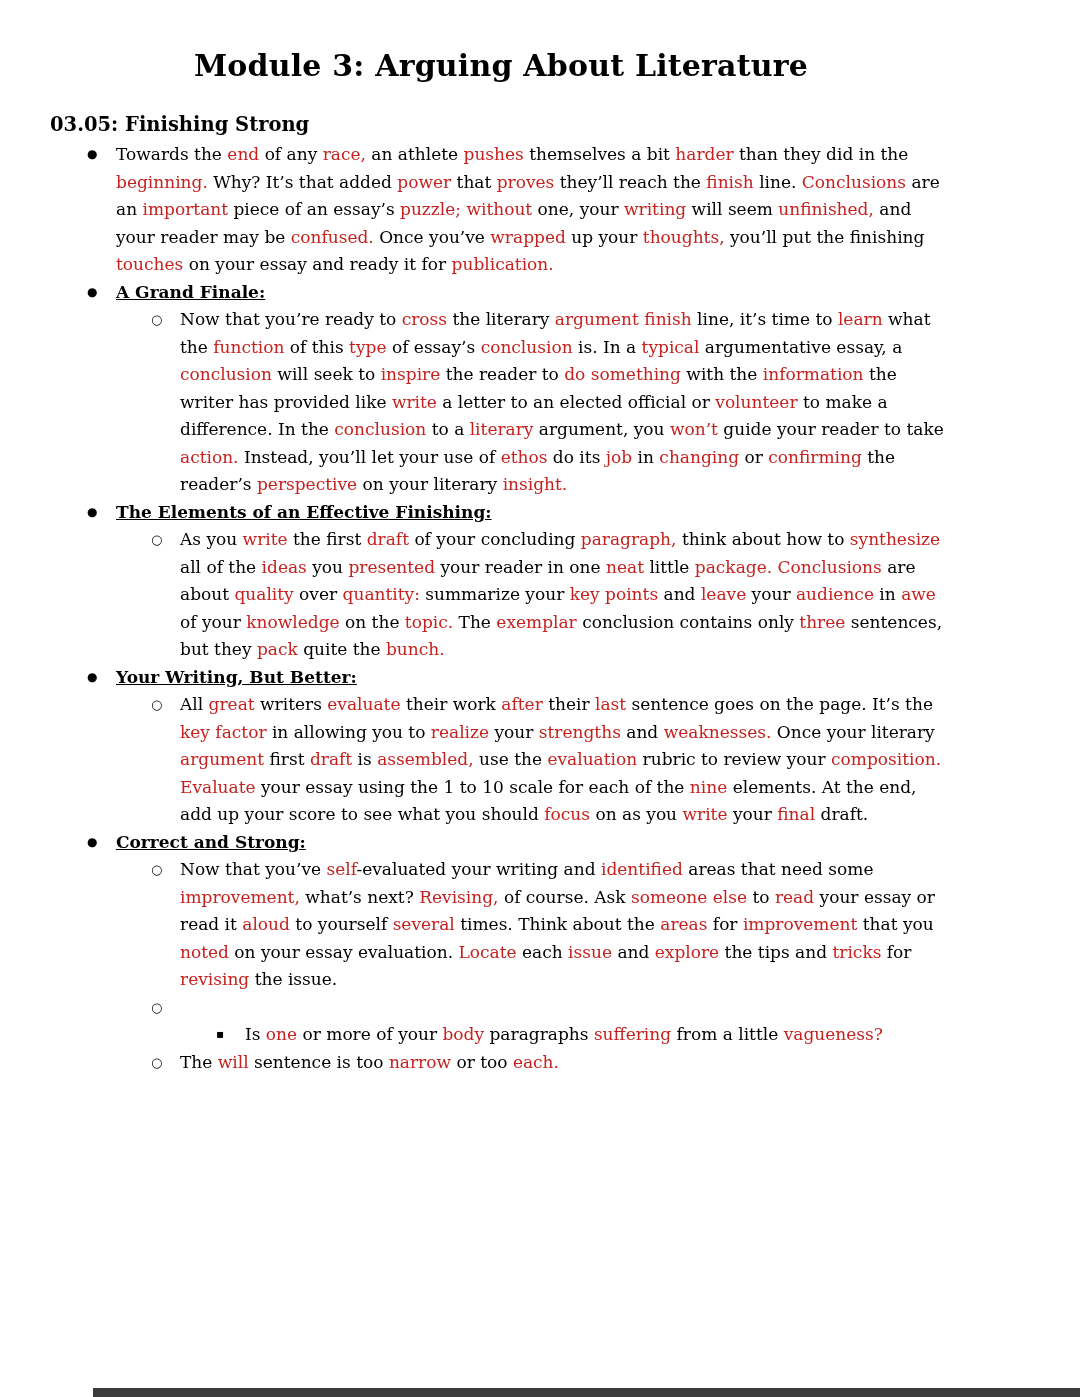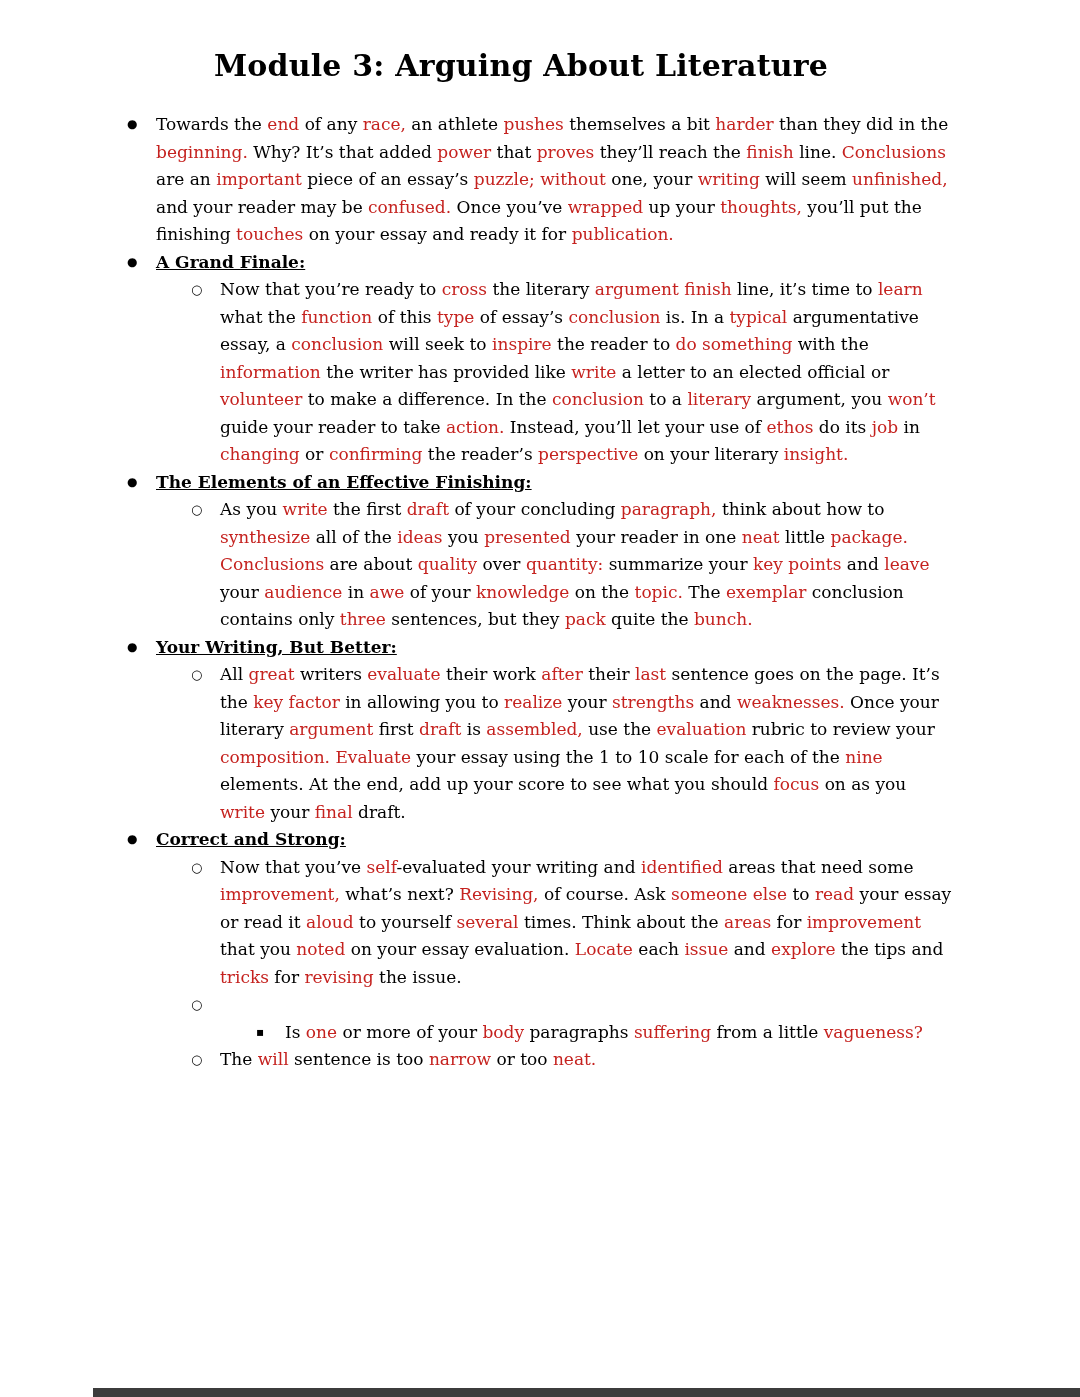--- a/index.html
+++ b/index.html
@@ -7,21 +7,21 @@
   body {
     width: 1080px;
     height: 1397px;
     position: relative;
     overflow: hidden;
     background: #ffffff;
     color: var(--text, #000000);
     font-family: "DejaVu Serif", "Liberation Serif", serif;
   }
   .page {
-    padding: 48px 128px 0 90px;
+    padding: 48px 128px 0 50px;
   }
   h1.doc-title {
     font-size: 30px;
     font-weight: bold;
     text-align: center;
     margin: 0 0 28px 0;
     letter-spacing: 0.2px;
   }
   h2.section-heading {
     font-size: 19.5px;
@@ -55,20 +55,21 @@
     bottom: 0;
     height: 9px;
     background: #3c3c3c;
   }
 </style>
 </head>
 <body>
 
 <div class="page">
   <h1 class="doc-title">Module 3: Arguing About Literature</h1>
+  <h2 class="section-heading">03.05: Finishing Strong</h2>
   <div id="content-root">
       <div class="item level1">
         <span class="marker">●</span>
         <span class="text"><span>Towards the </span><span class="red">end</span><span> of any </span><span class="red">race,</span><span> an athlete </span><span class="red">pushes</span><span> themselves a bit </span><span class="red">harder</span><span> than they did in the </span><span class="red">beginning.</span><span> Why? It’s that added </span><span class="red">power</span><span> that </span><span class="red">proves</span><span> they’ll reach the </span><span class="red">finish</span><span> line. </span><span class="red">Conclusions</span><span> are an </span><span class="red">important</span><span> piece of an essay’s </span><span class="red">puzzle;</span><span> </span><span class="red">without</span><span> one, your </span><span class="red">writing</span><span> will seem </span><span class="red">unfinished,</span><span> and your reader may be </span><span class="red">confused.</span><span> Once you’ve </span><span class="red">wrapped</span><span> up your </span><span class="red">thoughts,</span><span> you’ll put the finishing </span><span class="red">touches</span><span> on your essay and ready it for </span><span class="red">publication.</span></span>
       </div>
       <div class="item level1 bold">
         <span class="marker">●</span>
         <span class="text"><span>A Grand Finale:</span></span>
       </div>
       <div class="item level2">
@@ -101,18 +102,18 @@
       </div>
       <div class="item level2">
         <span class="marker">○</span>
       </div>
       <div class="item level3">
         <span class="marker">▪</span>
         <span class="text"><span>Is </span><span class="red">one</span><span> or more of your </span><span class="red">body</span><span> paragraphs </span><span class="red">suffering</span><span> from a little </span><span class="red">vagueness?</span></span>
       </div>
       <div class="item level2">
         <span class="marker">○</span>
-        <span class="text"><span>The </span><span class="red">will</span><span> sentence is too </span><span class="red">narrow</span><span> or too </span><span class="red">neat.</span></span>
+        <span class="text"><span>The </span><span class="red">will</span><span> sentence is too </span><span class="red">narrow</span><span> or too </span><span class="red">each.</span></span>
       </div>
     </div>
 </div>
 
 <div class="bottom-bar"></div>
 
 </body></html>

